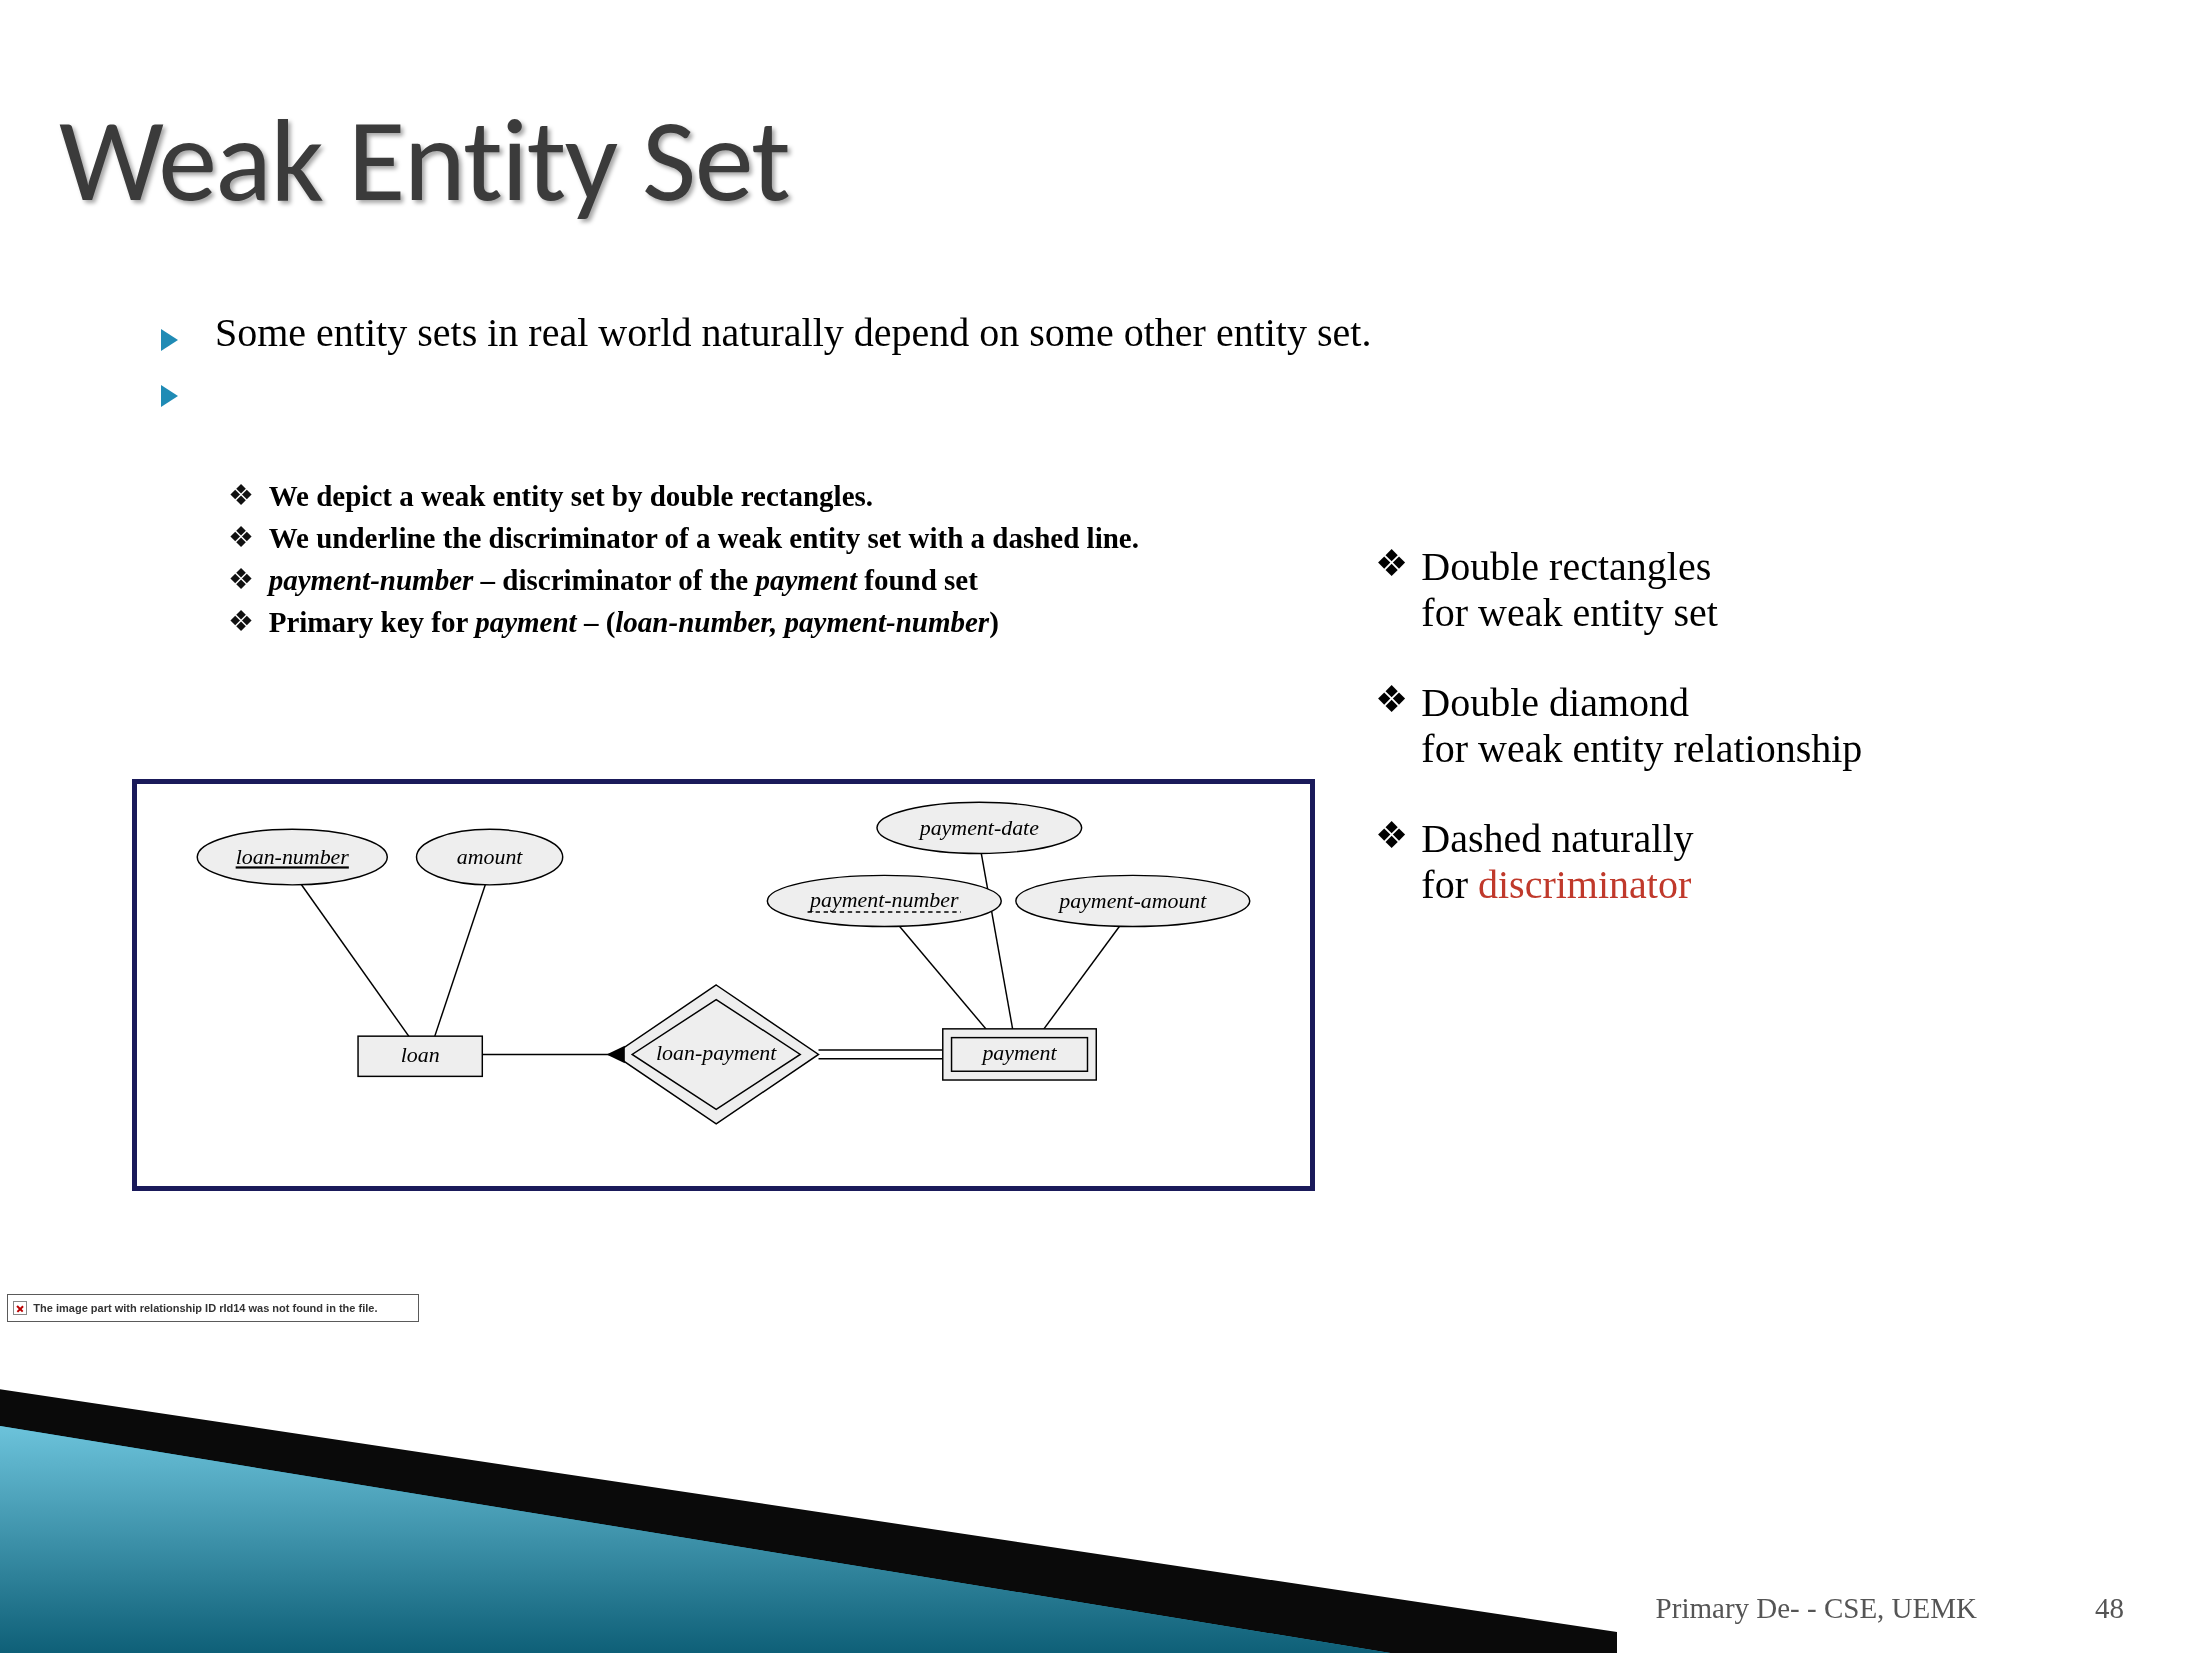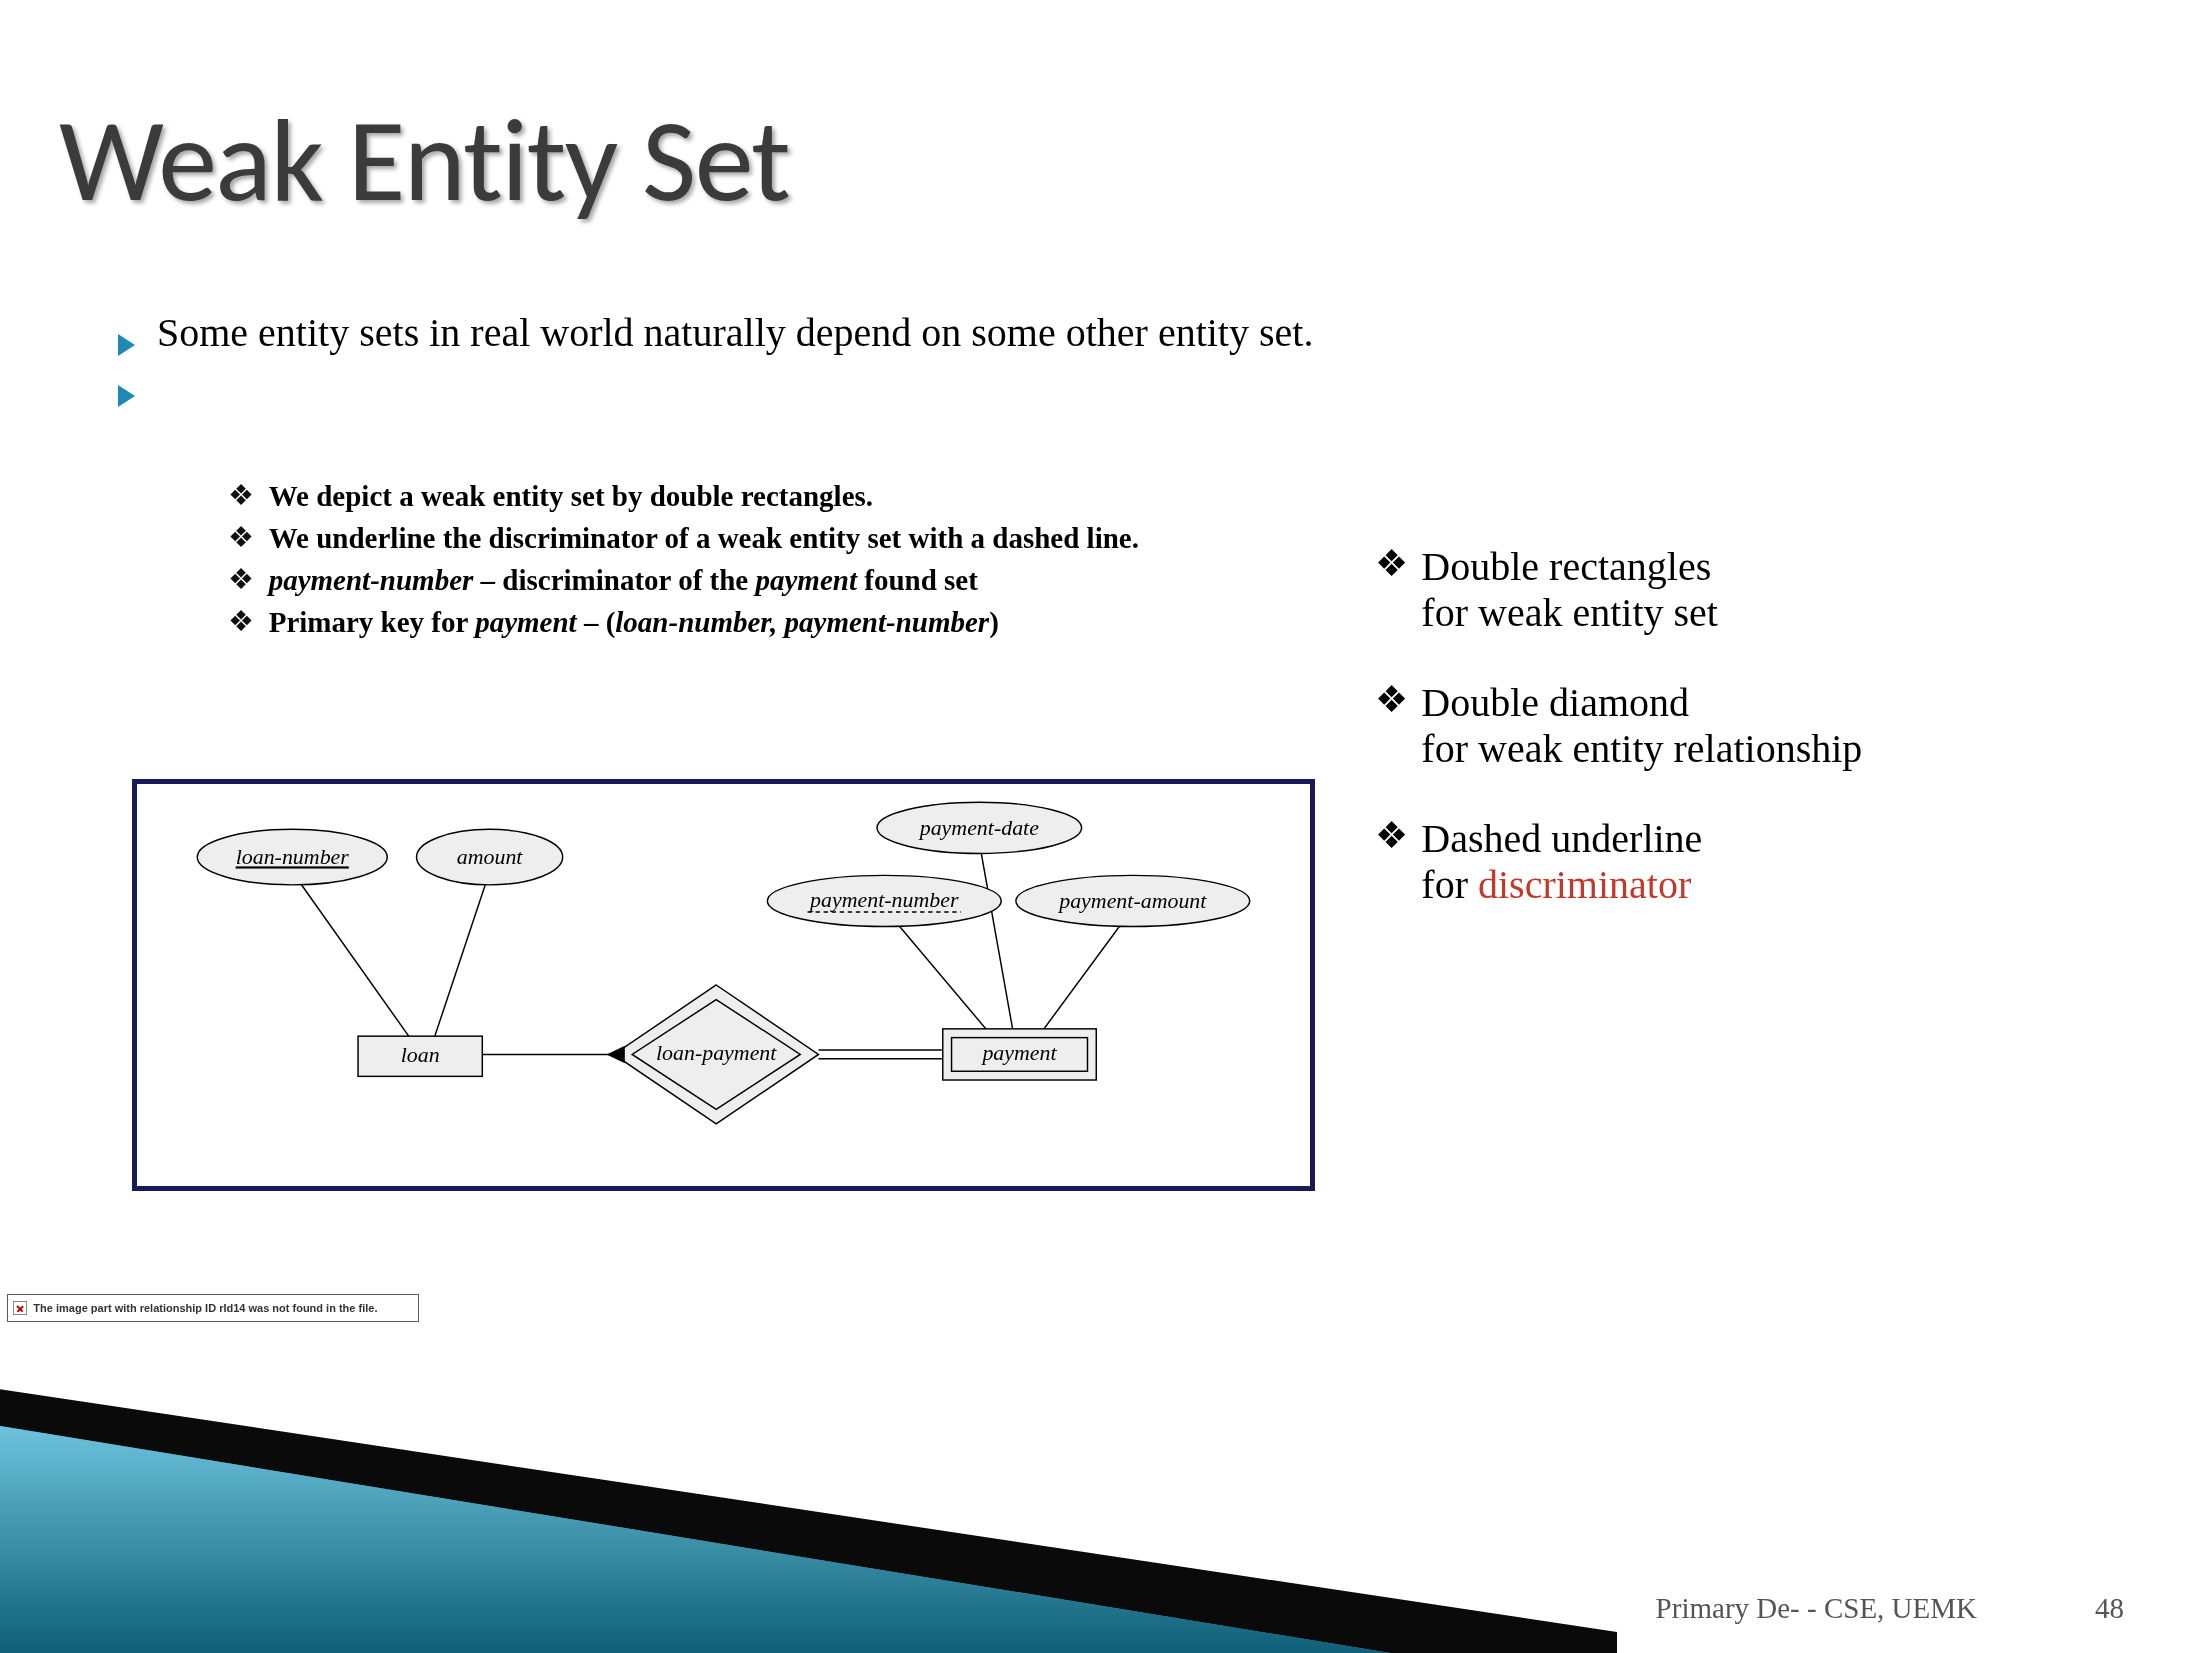--- a/index.html
+++ b/index.html
@@ -8,21 +8,21 @@
 
   .title {
     position: absolute; left: 59px; top: 88px;
     font-family: "Segoe UI", "Calibri", Arial, sans-serif;
     font-size: 118px; font-weight: 400; color: #3b3b3b;
     text-shadow: 2.9px 2.9px 4.4px rgba(0,0,0,0.35);
     letter-spacing: -1.5px;
   }
 
   .bullets { position: absolute; left: 118px; top: 309px; right: 74px; }
-  .bullet-row { display: flex; align-items: flex-end; gap: 22px; margin-bottom: 14.7px; }
+  .bullet-row { display: flex; align-items: center; gap: 37px; margin-bottom: 14.7px; margin-left: 43px; }
   .tri-bullet { width: 0; height: 0; border-top: 11.8px solid transparent; border-bottom: 11.8px solid transparent; border-left: 17.6px solid #1f8bb5; margin-top: 14.7px; flex-shrink:0; }
   .bullet-text { font-size: 40px; color: #000; }
 
   .inner-block { position: absolute; left: 228px; top: 478px; width: 1029px; }
   .inner-row { display: flex; gap: 14.7px; margin-bottom: 5.9px; }
   .dia-bullet { font-size: 29px; color: #111; flex-shrink: 0; line-height: 1.2; }
   .inner-text { font-family: Liberation Serif, serif; font-size: 29px; font-weight: 700; color: #000; line-height: 1.25; }
   .inner-text .ital { font-style: italic; }
 
   .right-block { position: absolute; left: 1375px; top: 544px; width: 698px; }
@@ -107,21 +107,21 @@
     </div>
     <div class="right-row">
       <span class="right-bullet">❖</span>
       <span class="right-text">
         <span>Double diamond</span><br><span>for weak entity relationship</span>
       </span>
     </div>
     <div class="right-row">
       <span class="right-bullet">❖</span>
       <span class="right-text">
-        <span>Dashed underline</span><br><span>for </span><span class="red">discriminator</span>
+        <span>Dashed naturally</span><br><span>for </span><span class="red">discriminator</span>
       </span>
     </div>
   </div>
 
   <div class="diagram-box">
     <svg class="er-svg" viewBox="0 0 1600 550">
 
       <line class="connector" x1="210" y1="120" x2="380" y2="360"></line>
       <line class="connector" x1="480" y1="120" x2="400" y2="360"></line>
       <line class="connector" x1="1020" y1="170" x2="1180" y2="360"></line>

